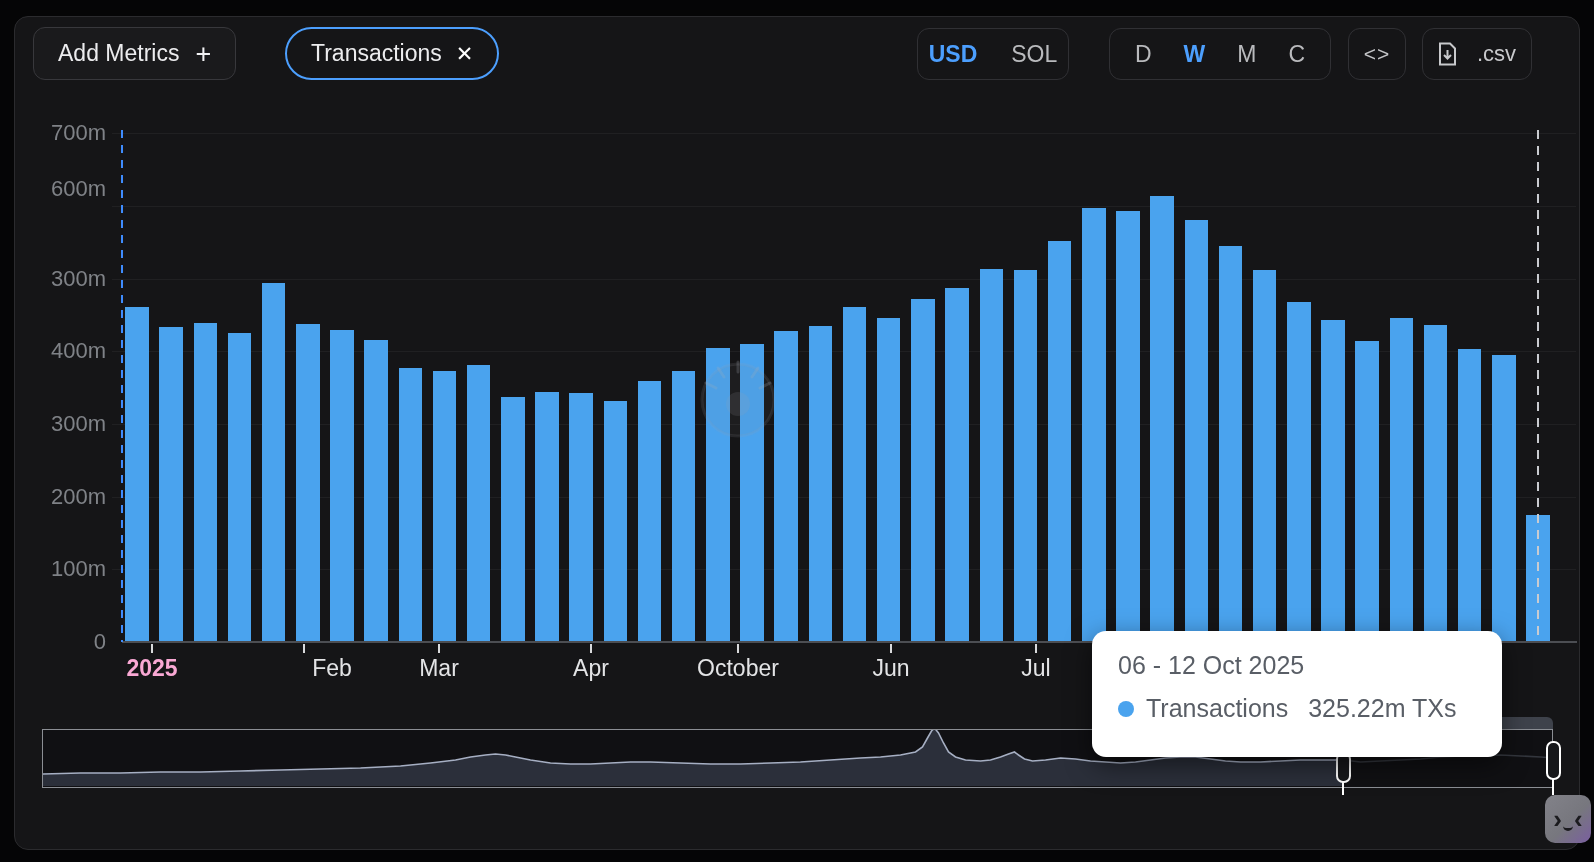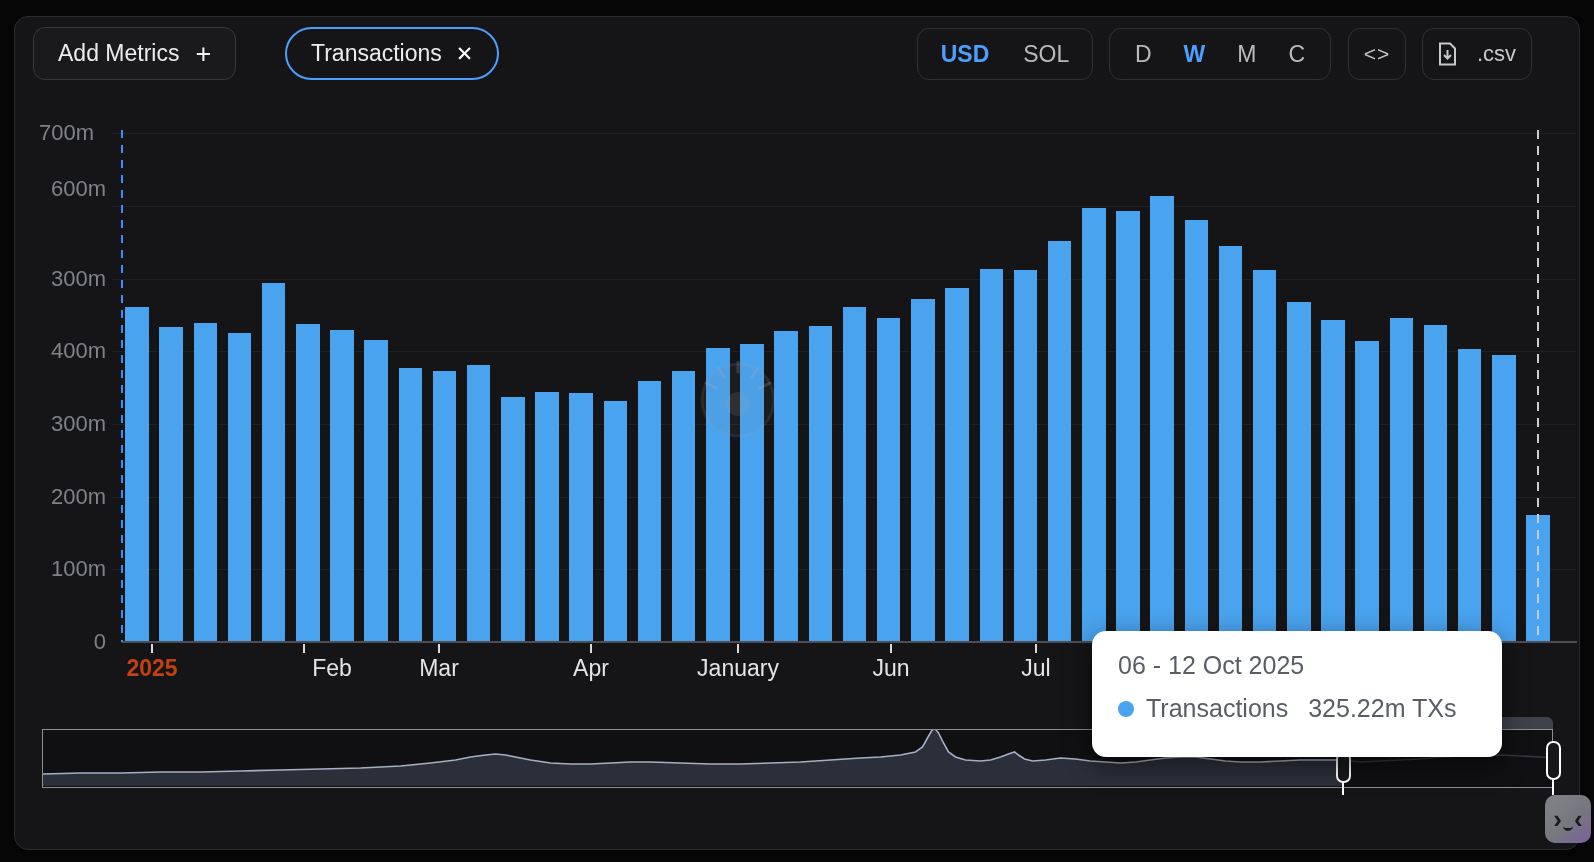--- a/index.html
+++ b/index.html
@@ -16,38 +16,38 @@
   #addMetrics{left:33px;top:27px;height:53px;padding:0 24px;gap:16px;}
   #addMetrics .plus{font-size:27px;font-weight:400;color:#f2f2f4;line-height:0;}
   #metricPill{left:285px;top:27px;height:53px;padding:0 24px;gap:14px;
               background:transparent;border:2.5px solid #4c9ffe;border-radius:28px;}
   #metricPill .x{font-size:21px;color:#ffffff;}
   .group{position:absolute;top:28px;height:52px;box-sizing:border-box;
          display:flex;align-items:center;border:1px solid #303034;border-radius:12px;
          background:transparent;color:#b9babd;font-size:23px;}
   .group .opt{padding:0 14px;cursor:pointer;}
   .group .active{color:#4c9ffe;font-weight:700;}
-  #currencyGroup{left:917px;width:176px;justify-content:center;gap:6px;}
+  #currencyGroup{left:917px;width:152px;justify-content:center;gap:6px;}
   #intervalGroup{left:1109px;width:222px;justify-content:center;gap:4px;}
   #embedBtn{left:1348px;top:28px;height:52px;width:58px;background:transparent;
             border:1px solid #303034;color:#c3c4c7;font-size:21px;letter-spacing:1px;}
   #csvBtn{left:1422px;top:28px;height:52px;width:110px;background:transparent;
           border:1px solid #303034;gap:20px;color:#c8c9cc;font-size:22px;}
   
   .gridline{position:absolute;left:112px;width:1464px;height:1px;
             background:rgba(255,255,255,0.05);}
   .ylab{position:absolute;width:86px;text-align:right;color:#7f8287;font-size:22px;
         transform:translateY(-50%);}
   #barLayer{position:absolute;left:0;top:0;width:1594px;height:641px;}
   .bar{position:absolute;bottom:0;width:23.5px;background:#4aa3ee;}
   #axisLine{position:absolute;left:122px;top:641px;width:1455px;height:2px;background:#4c4e53;}
   .xtick{position:absolute;top:644px;width:2px;height:9px;background:#d9dadc;}
   .xlab{position:absolute;top:655px;transform:translateX(-50%);color:#e3e4e6;
         font-size:23px;white-space:nowrap;}
-  .xlab.bold{font-weight:700;color:#c2410c;}
+  .xlab.bold{font-weight:700;color:#f9a8d4;}
   .dash-v{position:absolute;top:130px;width:2px;height:512px;}
   #dashLeft{left:121px;background:repeating-linear-gradient(to bottom,#3f8cfe 0 8px,transparent 8px 15px);}
   #dashRight{left:1537px;background:repeating-linear-gradient(to bottom,#c9cbd0 0 9px,transparent 9px 16px);z-index:5;}
   
   #watermark{position:absolute;left:698px;top:356px;display:flex;align-items:center;
              gap:12px;z-index:3;pointer-events:none;}
   #wmText{font-size:34px;font-weight:700;color:rgba(148,153,161,0.30);letter-spacing:1px;}
   
   #tooltip{position:absolute;left:1092px;top:631px;width:410px;height:126px;
            background:#ffffff;border-radius:14px;z-index:9;
@@ -126,21 +126,21 @@
       <div class="gridline" style="top: 133.1px;"></div>
     </div>
   <div id="yAxis">
       <div class="ylab" style="left: 20px; top: 642px;">0</div>
       <div class="ylab" style="left: 20px; top: 569.3px;">100m</div>
       <div class="ylab" style="left: 20px; top: 496.6px;">200m</div>
       <div class="ylab" style="left: 20px; top: 423.9px;">300m</div>
       <div class="ylab" style="left: 20px; top: 351.2px;">400m</div>
       <div class="ylab" style="left: 20px; top: 278.5px;">300m</div>
       <div class="ylab" style="left: 20px; top: 189px;">600m</div>
-      <div class="ylab" style="left: 8px; top: 133.1px;">700m</div>
+      <div class="ylab" style="left: 20px; top: 133.1px;">700m</div>
     </div>
   <div id="barLayer">
       <div class="bar" title="460m" style="left: 125.25px; height: 334.42px;"></div>
       <div class="bar" title="432m" style="left: 159.42px; height: 314.064px;"></div>
       <div class="bar" title="437m" style="left: 193.59px; height: 317.699px;"></div>
       <div class="bar" title="424m" style="left: 227.76px; height: 308.248px;"></div>
       <div class="bar" title="492m" style="left: 261.93px; height: 357.684px;"></div>
       <div class="bar" title="436m" style="left: 296.1px; height: 316.972px;"></div>
       <div class="bar" title="428m" style="left: 330.27px; height: 311.156px;"></div>
       <div class="bar" title="414m" style="left: 364.44px; height: 300.978px;"></div>
@@ -198,21 +198,21 @@
   <div id="xAxis">
       <div class="xtick" style="left: 151px;"></div>
       <div class="xlab bold" style="left: 152px;">2025</div>
       <div class="xtick" style="left: 303px;"></div>
       <div class="xlab" style="left: 304px; margin-left: 28px;">Feb</div>
       <div class="xtick" style="left: 438px;"></div>
       <div class="xlab" style="left: 439px;">Mar</div>
       <div class="xtick" style="left: 590px;"></div>
       <div class="xlab" style="left: 591px;">Apr</div>
       <div class="xtick" style="left: 737px;"></div>
-      <div class="xlab" style="left: 738px;">January</div>
+      <div class="xlab" style="left: 738px;">October</div>
       <div class="xtick" style="left: 890px;"></div>
       <div class="xlab" style="left: 891px;">Jun</div>
       <div class="xtick" style="left: 1035px;"></div>
       <div class="xlab" style="left: 1036px;">Jul</div>
       <div class="xtick" style="left: 1182px;"></div>
       <div class="xlab" style="left: 1183px;">Aug</div>
       <div class="xtick" style="left: 1334px;"></div>
       <div class="xlab" style="left: 1335px;">Sep</div>
       <div class="xtick" style="left: 1481px;"></div>
       <div class="xlab" style="left: 1482px;">Oct</div>

